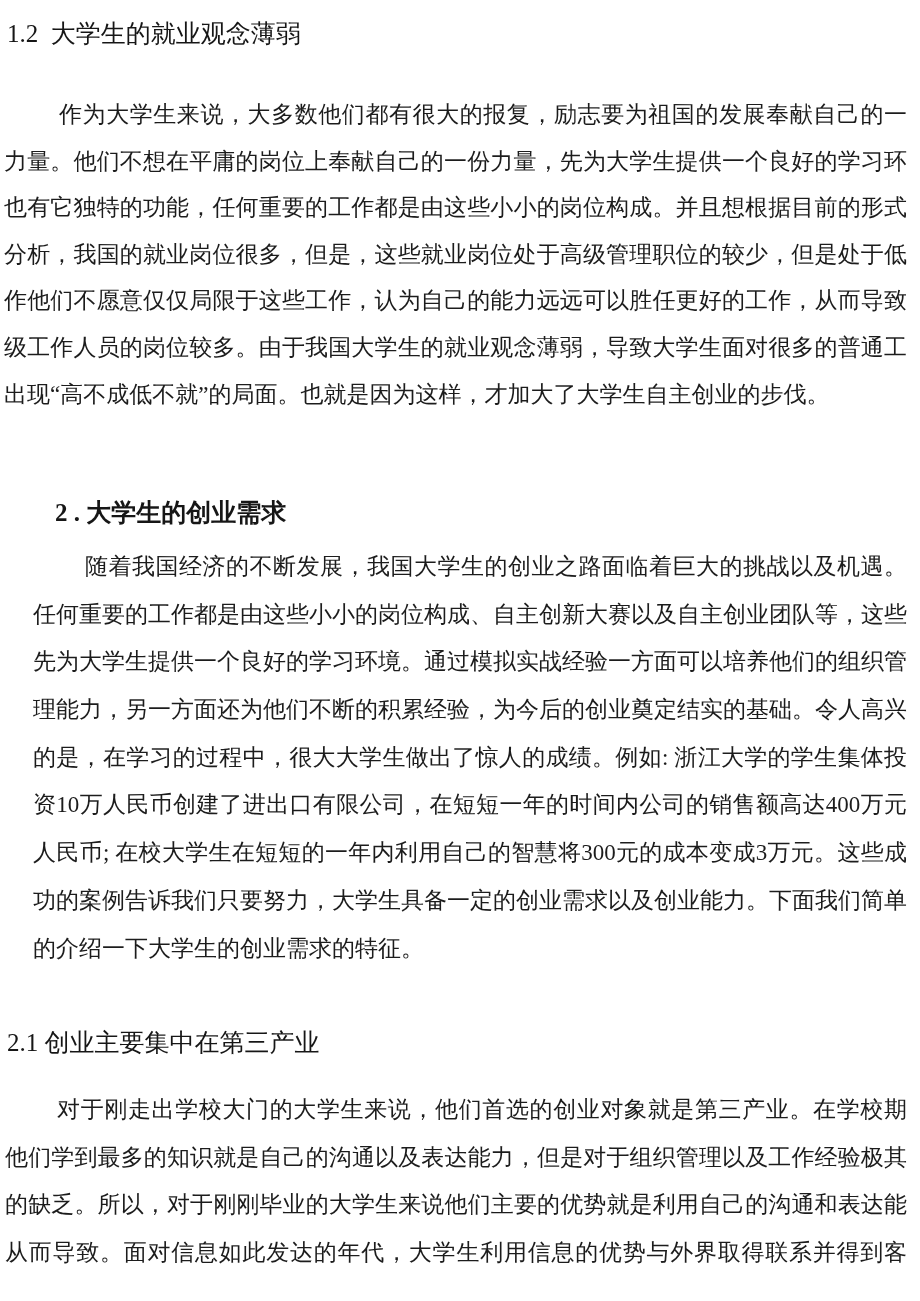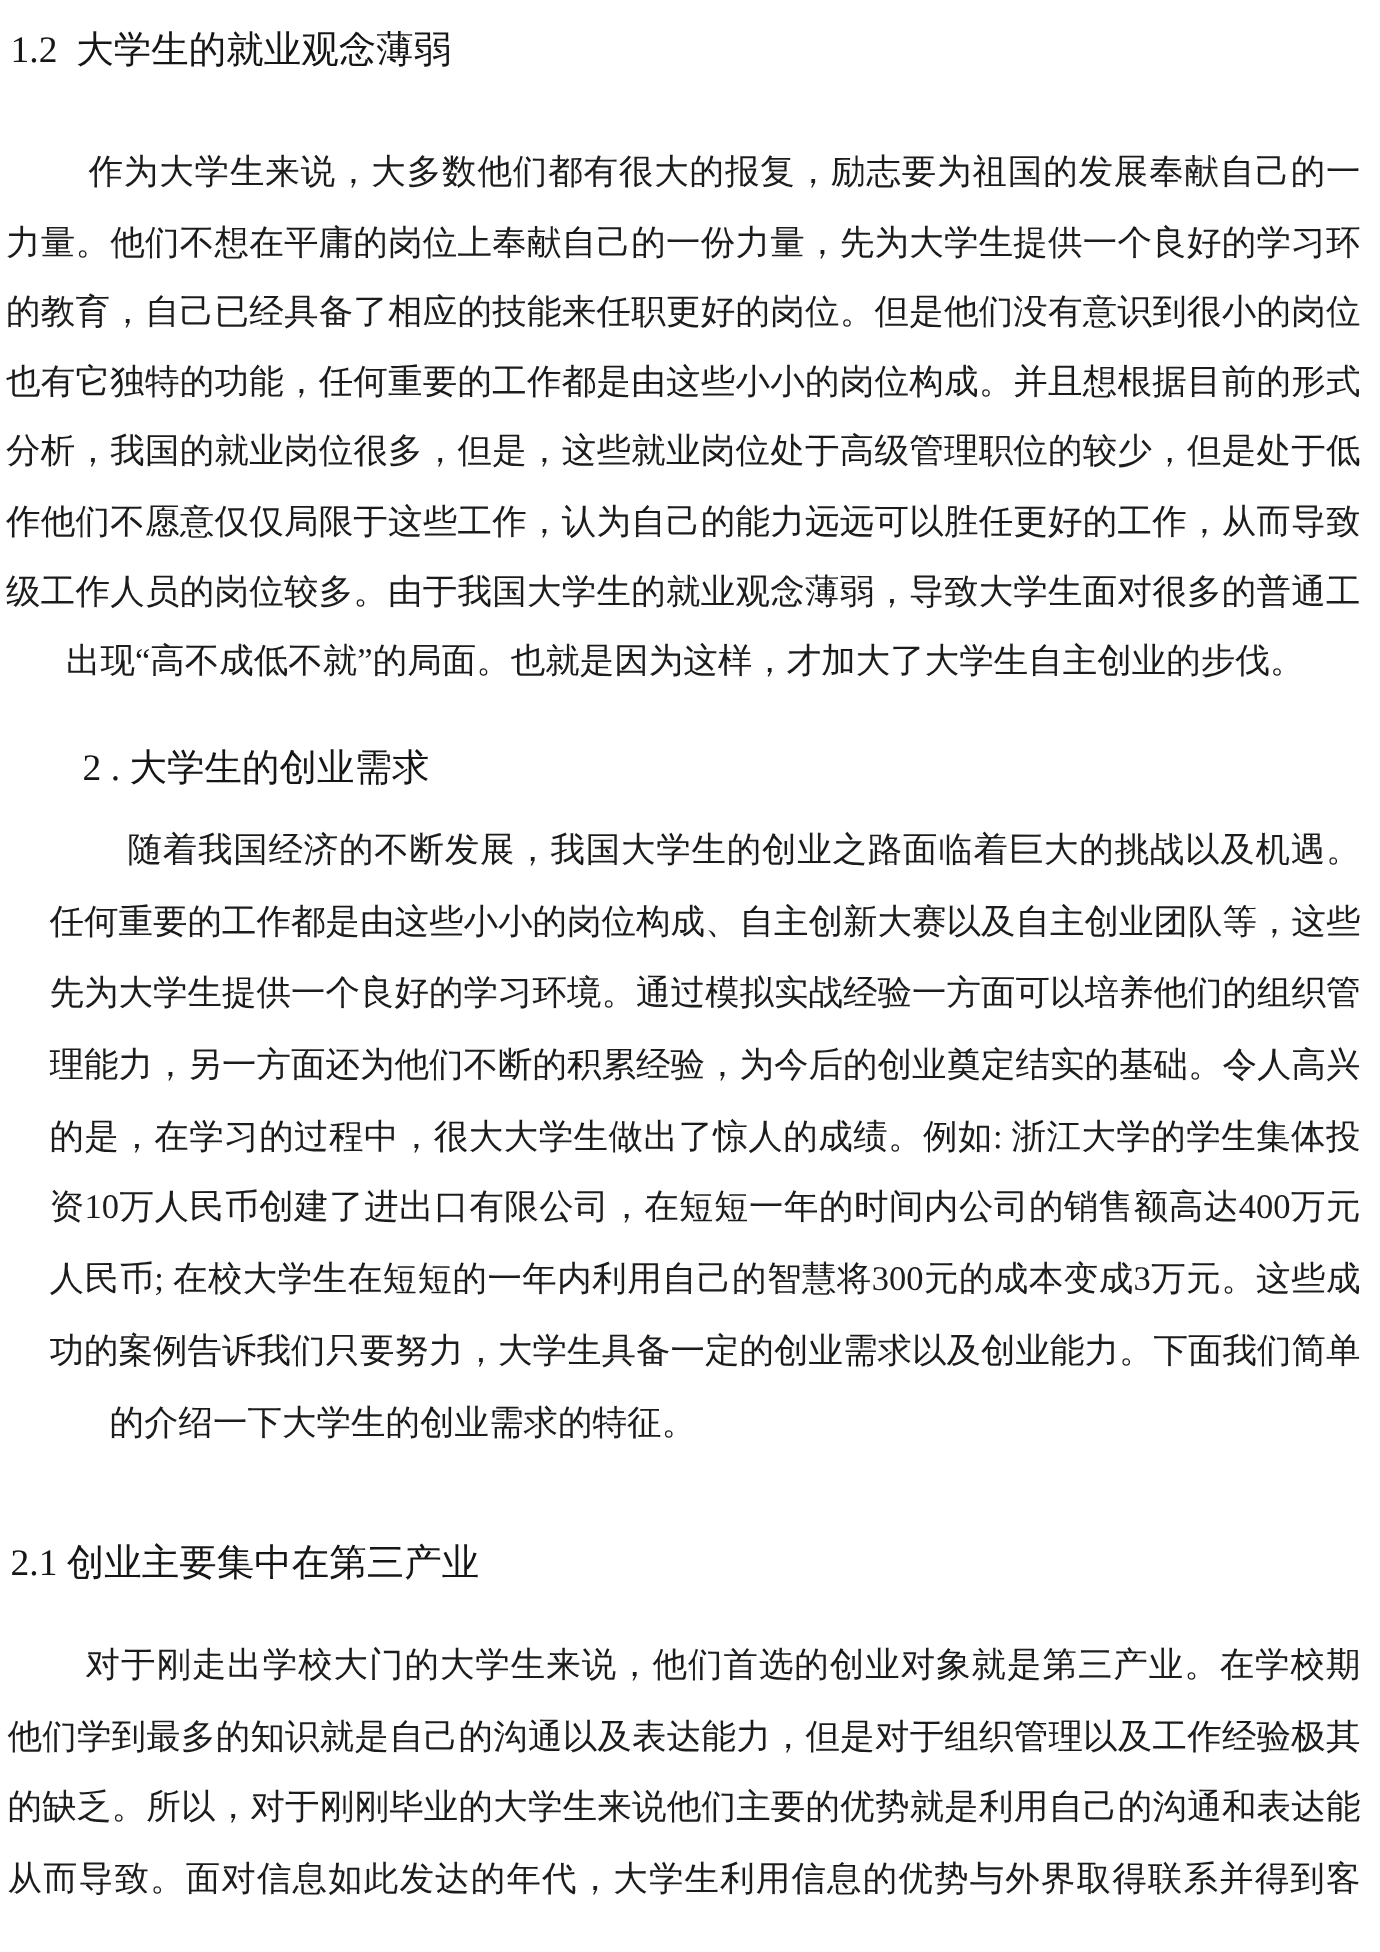--- a/index.html
+++ b/index.html
@@ -18,57 +18,55 @@
   }
   .heading {
     position: absolute;
     font-size: 25px;
     line-height: 32px;
     white-space: pre;
     font-weight: normal;
     color: #161616;
   }
   #h1 { left: 7px;  top: 18px;   }
-  #h2 { left: 55px; top: 497px;  }
+  #h2 { left: 55px; top: 497px; font-weight: bold;  }
   #h3 { left: 7px;  top: 1027px; }
   .para {
     position: absolute;
     font-size: 23px;
     color: #1c1c1c;
   }
   #p1 { left: 4px;  top: 92px;   width: 903px; line-height: 46.6px; }
   #p2 { left: 33px; top: 543px;  width: 874px; line-height: 47.7px; }
   #p3 { left: 5px;  top: 1086px; width: 902px; line-height: 47.7px; }
   .line {
     text-align: justify;
     text-align-last: justify;
     text-justify: inter-character;
     white-space: normal;
     overflow: hidden;
     height: 1lh;
   }
   .line.short {
     text-align-last: left;
-    margin-left: 40px;
   }
   .line.fl-p1 { padding-left: 55px; }
   .line.fl-p2 { padding-left: 52px; }
   .line.fl-p3 { padding-left: 52px; }
 </style>
 </head>
 <body>
 
 <div class="page">
 
   <div class="heading" id="h1">1.2  大学生的就业观念薄弱</div>
 
   <div class="para" id="p1">
     <div class="line fl-p1">作为大学生来说，大多数他们都有很大的报复，励志要为祖国的发展奉献自己的一份</div>
     <div class="line">力量。他们不想在平庸的岗位上奉献自己的一份力量，先为大学生提供一个良好的学习环境</div>
-    <div class="line">的教育，自己已经具备了相应的技能来任职更好的岗位。但是他们没有意识到很小的岗位</div>
     <div class="line">也有它独特的功能，任何重要的工作都是由这些小小的岗位构成。并且想根据目前的形式</div>
     <div class="line">分析，我国的就业岗位很多，但是，这些就业岗位处于高级管理职位的较少，但是处于低</div>
     <div class="line">作他们不愿意仅仅局限于这些工作，认为自己的能力远远可以胜任更好的工作，从而导致</div>
     <div class="line">级工作人员的岗位较多。由于我国大学生的就业观念薄弱，导致大学生面对很多的普通工</div>
     <div class="line short">出现“高不成低不就”的局面。也就是因为这样，才加大了大学生自主创业的步伐。</div>
   </div>
 
   <div class="heading" id="h2">2 . 大学生的创业需求</div>
 
   <div class="para" id="p2">

